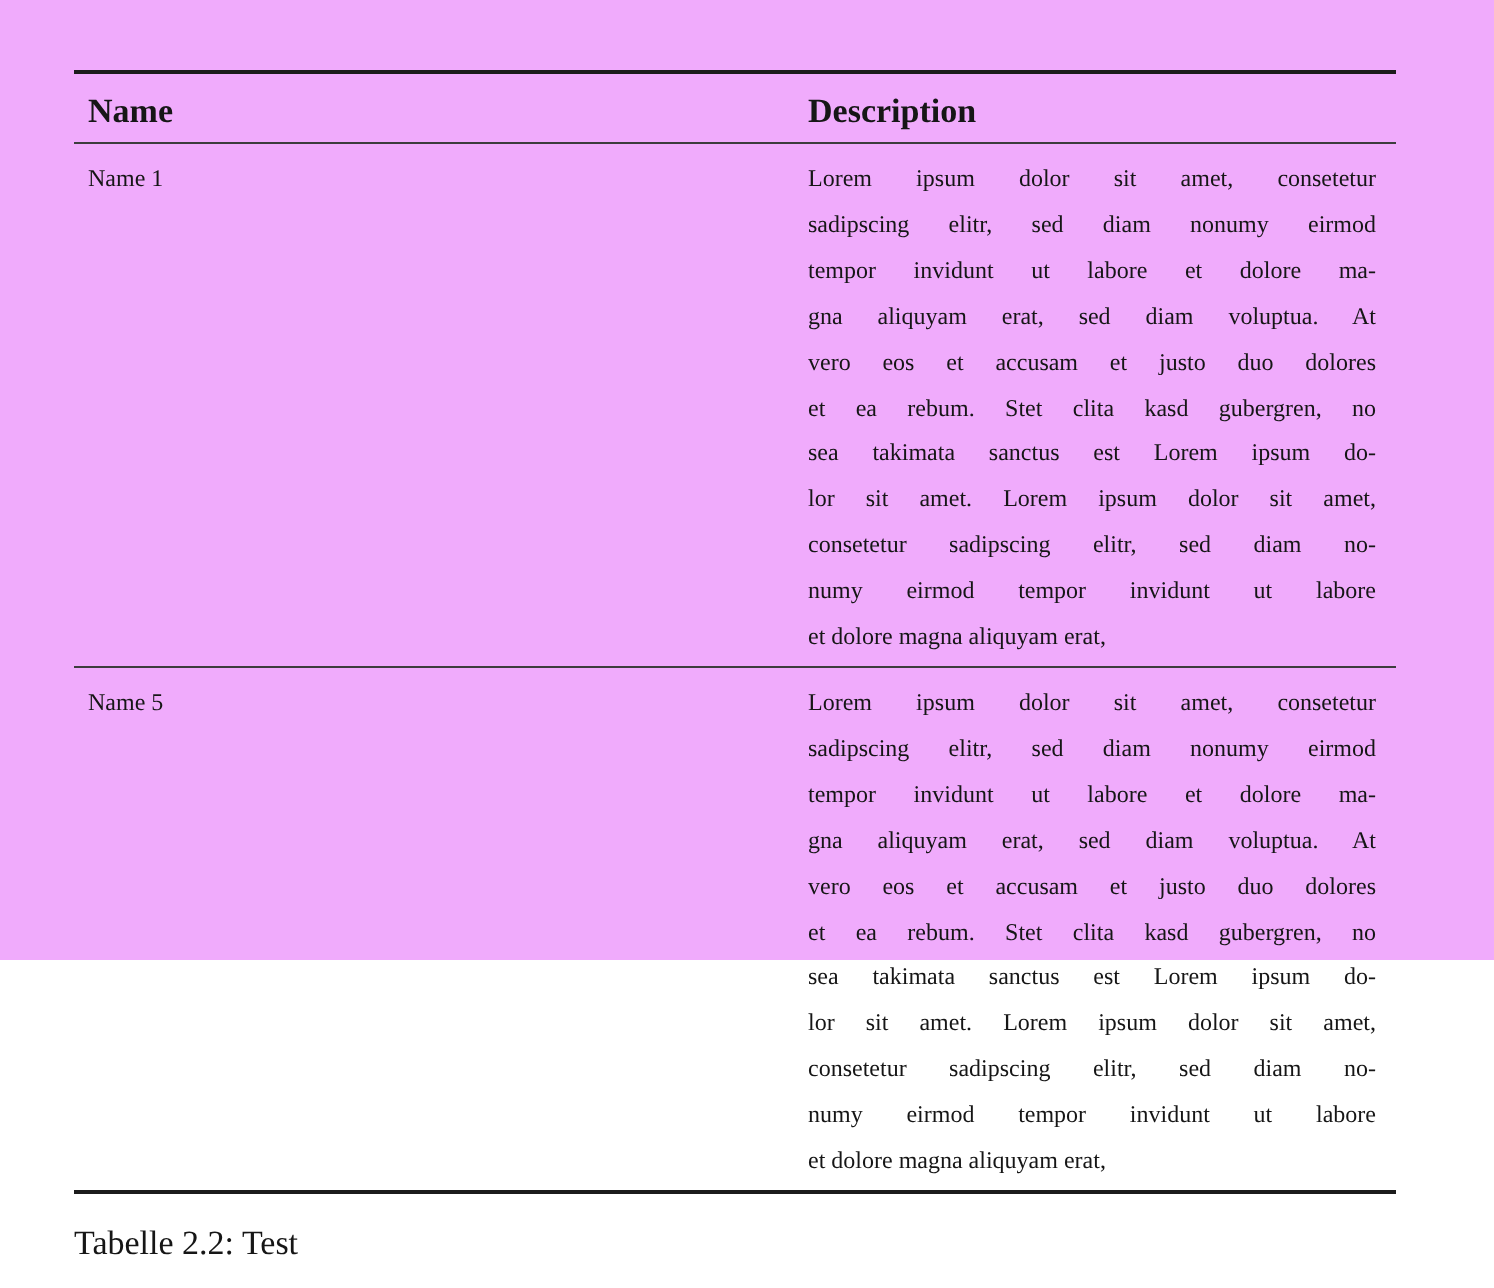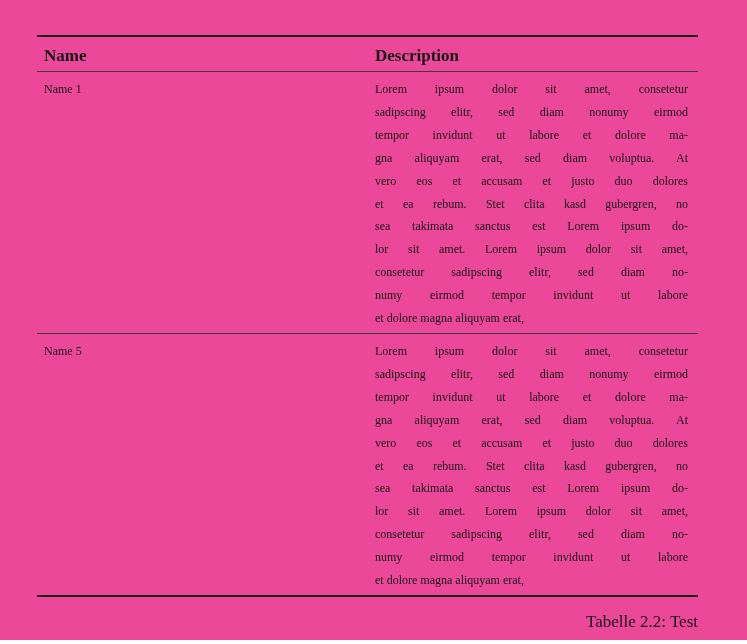--- a/index.html
+++ b/index.html
@@ -3,21 +3,21 @@
 <meta charset="utf-8">
 <style>
   * { margin: 0; padding: 0; box-sizing: border-box; }
   html, body {
     width: 747px; height: 644px;
     background: #ffffff;
     font-family: "Liberation Serif", "DejaVu Serif", serif;
     color: #161616;
     overflow: hidden;
   }
-  .page { position: relative; width: 747px; height: 640px; background: #ec4899; }
+  .page { position: relative; width: 747px; height: 480px; background: #f0abfc; }
 
   .table-block { position: absolute; left: 37px; top: 35px; width: 661px; }
 
   .rule { width: 100%; }
   .rule-heavy { height: 2px; background: #1c1c1c; }
   .rule-light { height: 1px; background: #3d3d3d; }
 
   .row {
     display: grid;
     grid-template-columns: 331px 313px;
@@ -32,28 +32,28 @@
     line-height: 23px;
   }
   .data-row {
     padding-top: 6px;
     padding-bottom: 3px;
     font-size: 12px;
     line-height: 22.9px;
   }
   .cell { min-height: 22.9px; }
   .name-cell { text-align: left; }
-  .desc-cell { text-align: left; }
+  .desc-cell { text-align: left; margin-left: 29px; }
 
   .jline { text-align: justify; text-align-last: justify; white-space: normal; }
   .jline:last-child { text-align-last: left; }
 
   .caption {
     margin-top: 13px;
-    text-align: right;
+    text-align: left;
     font-size: 17px;
     line-height: 23px;
     color: #161616;
   }
 </style>
 </head>
 <body>
 
 <div class="page">
   <div class="table-block">

